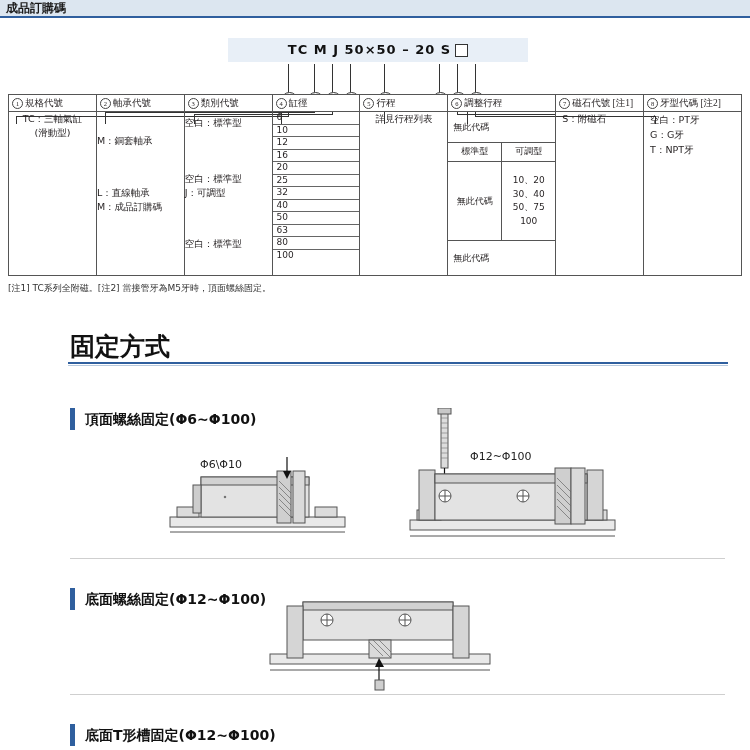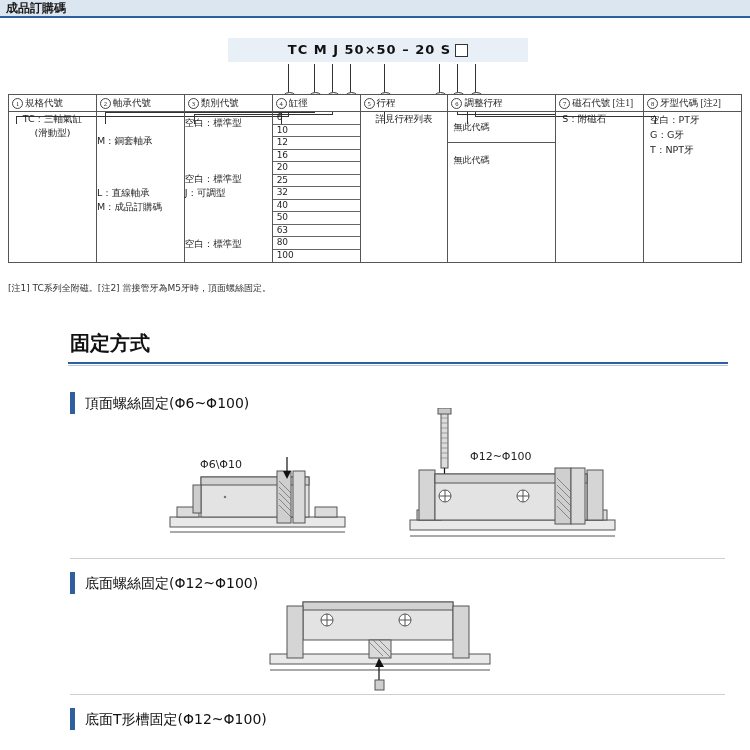--- a/index.html
+++ b/index.html
@@ -76,32 +76,32 @@
     border:none;border-bottom:1px solid #666;height:11.5px;line-height:11.5px;
     font-size:9px;padding:0 4px;text-align:left;
   }
   .bore-list tr:last-child td{border-bottom:none;}
   .sub-tbl{width:100%;border-collapse:collapse;}
   .sub-tbl td{border:none;font-size:9px;line-height:1.4;padding:2px 3px;}
   .sub-split td{border:1px solid #555;text-align:center;}
 
   
   .sec2-title{
-    position:absolute;left:70px;top:330px;font-size:20px;font-weight:bold;color:#111;
+    position:absolute;left:70px;top:330px;font-size:25px;font-weight:bold;color:#111;
   }
   .sec2-underline{
     position:absolute;left:68px;top:362px;width:660px;height:2px;background:#2f5f9e;
   }
   .sec2-underline2{
     position:absolute;left:68px;top:365px;width:660px;height:1px;background:#b8c9dd;
   }
   .sub-head{
     position:absolute;height:22px;line-height:22px;
-    font-size:14px;font-weight:normal;color:#111;
-    padding-left:10px;border-left:5px solid #2f5f9e;
+    font-size:14px;font-weight:bold;color:#111;
+    padding-left:10px;border-left:5px solid #2f5f9e;margin-top:16px;
   }
   .divider{position:absolute;height:1px;background:#cfcfcf;}
   .label{position:absolute;font-size:11px;color:#222;}
 
   
   .draw{position:absolute;}
 </style>
 </head>
 <body>
 
@@ -256,20 +256,39 @@
 
     <td class="cell center mid">詳見行程列表</td>
 
     <td style="padding:0;">
       <table class="sub-tbl" style="width:100%;height:100%;">
         <tbody>
               <tr>
                 <td style="height:26px;padding-left:5px;vertical-align:middle;">無此代碼</td>
               </tr>
         <tr>
+                <td style="padding:0;">
+          <table class="sub-tbl sub-split" style="width:100%;">
+            <tbody>
+                      <tr>
+              <td style="width:50%;height:14px;border-left:none;">標準型</td>
+              <td style="width:50%;height:14px;border-right:none;">可調型</td>
+            </tr>
+            <tr>
+              <td style="height:74px;border-left:none;border-bottom:none;vertical-align:middle;">無此代碼</td>
+              <td style="height:74px;border-right:none;border-bottom:none;vertical-align:middle;white-space:pre-line;line-height:1.5;">10、20
+30、40
+50、75
+100</td>
+            </tr>
+          </tbody>
+                  </table>
+        </td>
+              </tr>
+        <tr>
                 <td style="border-top:1px solid #555;height:30px;padding-left:5px;vertical-align:middle;">無此代碼</td>
               </tr>
       </tbody>
           </table>
     </td>
 
     <td class="cell mid" style="padding-left:6px;">S：附磁石</td>
 
     <td class="cell mid" style="padding-left:6px;white-space:pre-line;line-height:1.6;">空白：PT牙
 G：G牙

